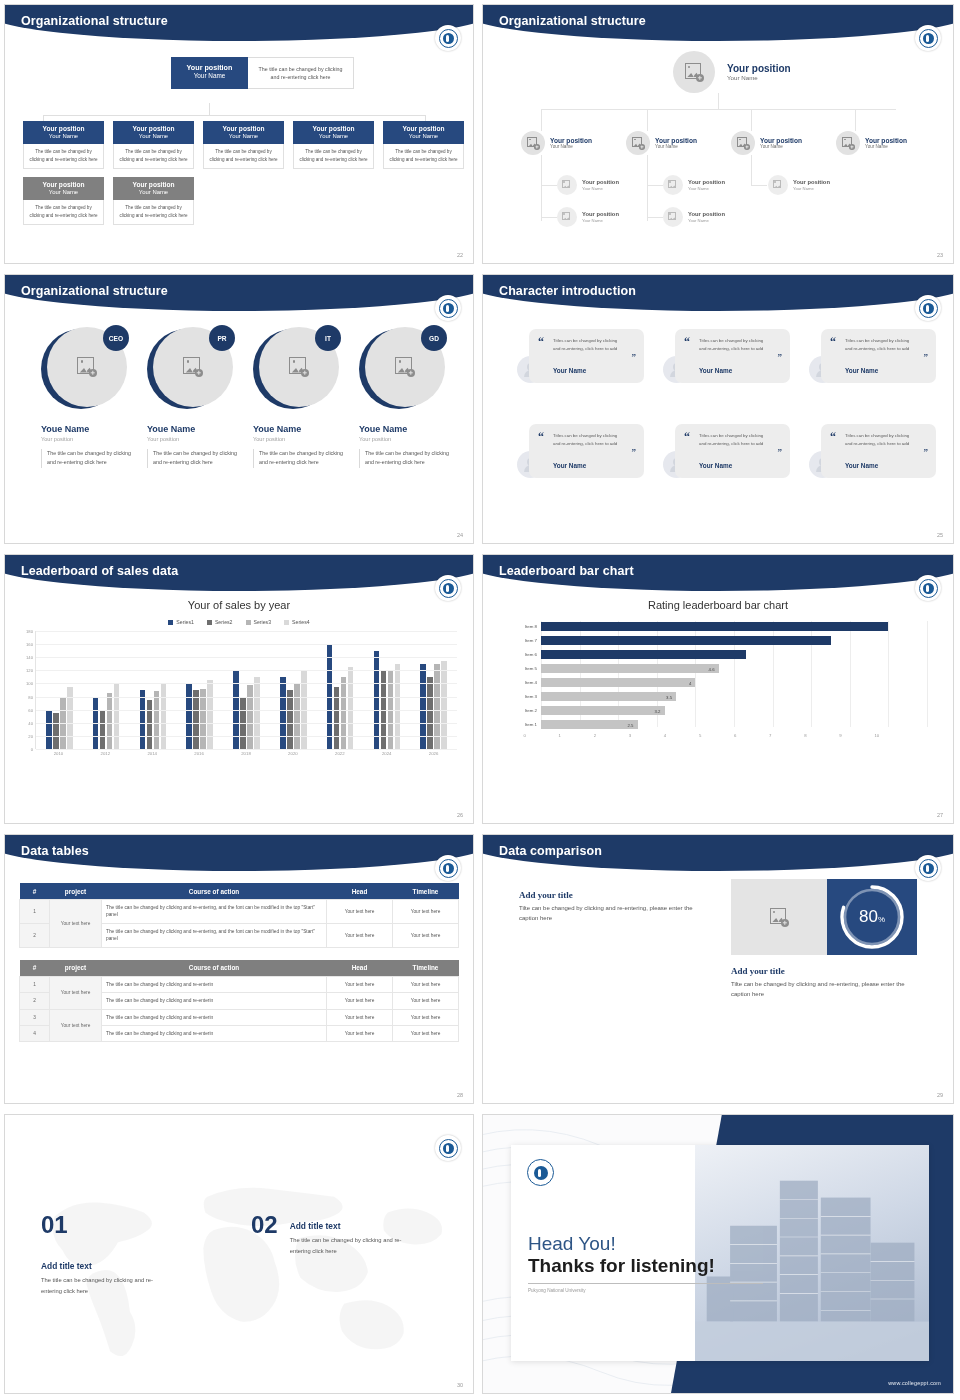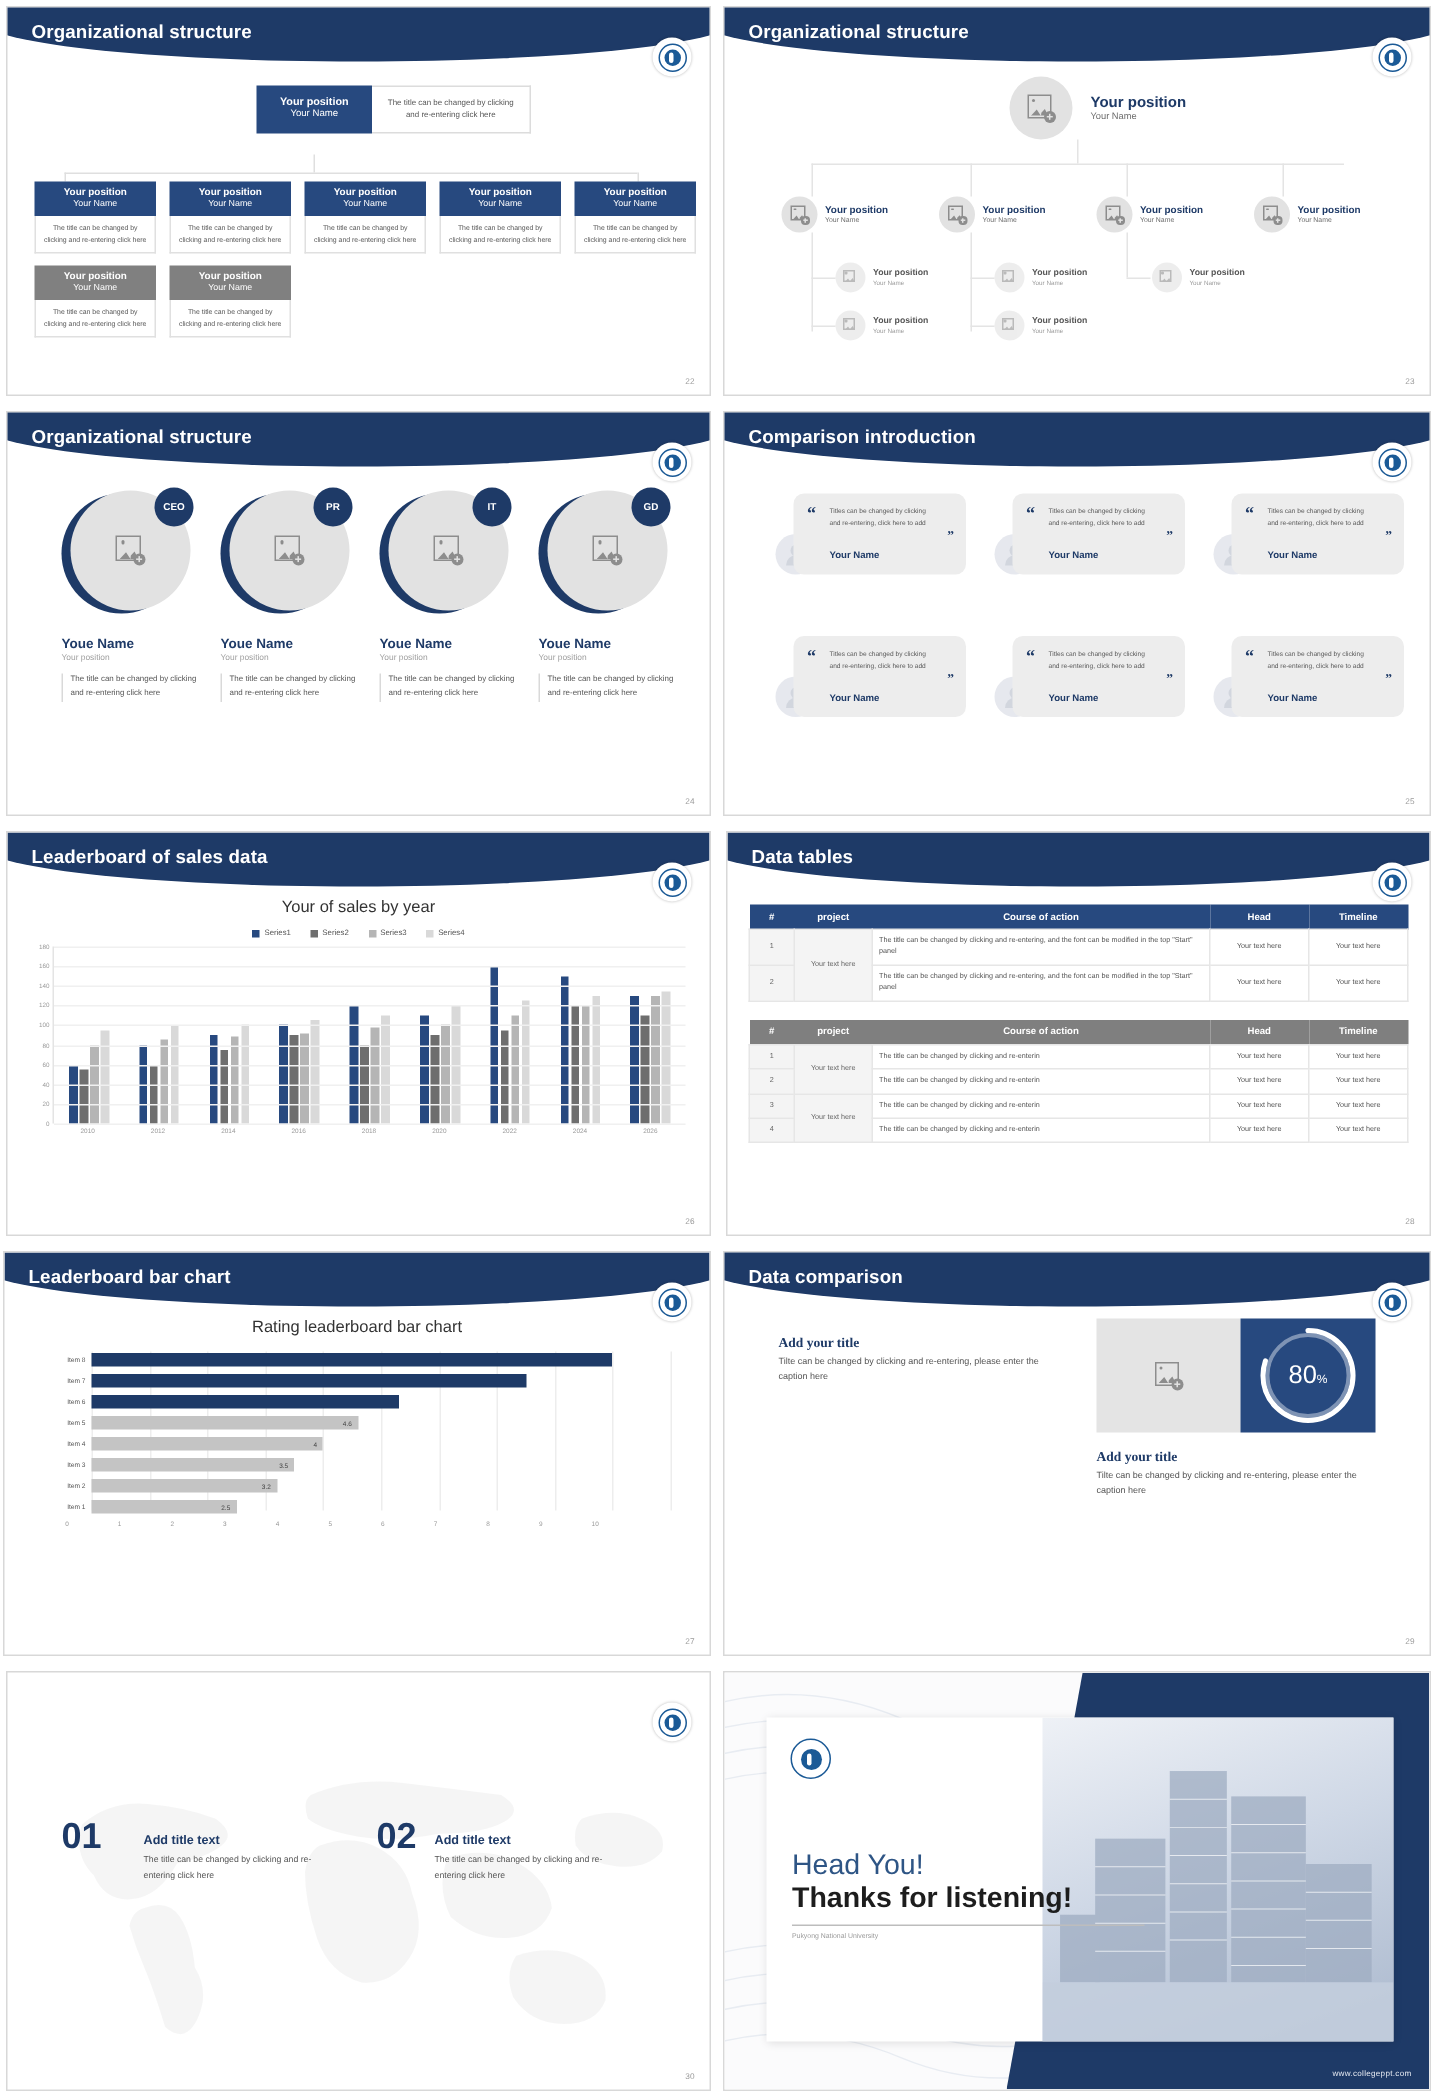--- a/index.html
+++ b/index.html
@@ -598,21 +598,21 @@
     </div>
 
     <div class="pgnum">24</div>
    </div>
   </div>
 
   <div class="cellwrap right">
    <div class="slide">
     <div class="hdr">
       <div class="band"></div>
-      <div class="ttl">Comparison introduction</div>
+      <div class="ttl">Character introduction</div>
     </div>
     <div class="logo-badge">
           <div class="ring">
             <div class="inner"></div>
           </div>
         </div>
 
     <div class="q-avatar" style="left:34px;top:81px;">
           <div class="col">
             <div class="head"></div>
@@ -814,20 +814,126 @@
             <div>2016</div>
             <div>2018</div>
             <div>2020</div>
             <div>2022</div>
             <div>2024</div>
             <div>2026</div>
           </div>
     </div>
 
     <div class="pgnum">26</div>
+   </div>
+  </div>
+
+  <div class="cellwrap right">
+   <div class="slide">
+    <div class="hdr">
+      <div class="band"></div>
+      <div class="ttl">Leaderboard bar chart</div>
+    </div>
+    <div class="logo-badge">
+          <div class="ring">
+            <div class="inner"></div>
+          </div>
+        </div>
+
+    <div class="chart-title" style="margin-top:44px;">Rating leaderboard bar chart</div>
+    <div class="lb">
+      <div class="lb-grid" id="lb-grid">
+            <i style="left: 0%;"></i>
+            <i style="left: 10%;"></i>
+            <i style="left: 20%;"></i>
+            <i style="left: 30%;"></i>
+            <i style="left: 40%;"></i>
+            <i style="left: 50%;"></i>
+            <i style="left: 60%;"></i>
+            <i style="left: 70%;"></i>
+            <i style="left: 80%;"></i>
+            <i style="left: 90%;"></i>
+            <i style="left: 100%;"></i>
+          </div>
+      <div id="lb-rows">
+            <div class="lb-row">
+              <div class="lb-lab">Item 8</div>
+              <div class="lb-track">
+                <div class="lb-bar" style="width: 90%; background: rgb(30, 58, 103);"></div>
+              </div>
+            </div>
+            <div class="lb-row">
+              <div class="lb-lab">Item 7</div>
+              <div class="lb-track">
+                <div class="lb-bar" style="width: 75%; background: rgb(30, 58, 103);"></div>
+              </div>
+            </div>
+            <div class="lb-row">
+              <div class="lb-lab">Item 6</div>
+              <div class="lb-track">
+                <div class="lb-bar" style="width: 53%; background: rgb(30, 58, 103);"></div>
+              </div>
+            </div>
+            <div class="lb-row">
+              <div class="lb-lab">Item 5</div>
+              <div class="lb-track">
+                <div class="lb-bar" style="width: 46%; background: rgb(196, 196, 196);">
+                  <div class="lb-val">4.6</div>
+                </div>
+              </div>
+            </div>
+            <div class="lb-row">
+              <div class="lb-lab">Item 4</div>
+              <div class="lb-track">
+                <div class="lb-bar" style="width: 40%; background: rgb(196, 196, 196);">
+                  <div class="lb-val">4</div>
+                </div>
+              </div>
+            </div>
+            <div class="lb-row">
+              <div class="lb-lab">Item 3</div>
+              <div class="lb-track">
+                <div class="lb-bar" style="width: 35%; background: rgb(196, 196, 196);">
+                  <div class="lb-val">3.5</div>
+                </div>
+              </div>
+            </div>
+            <div class="lb-row">
+              <div class="lb-lab">Item 2</div>
+              <div class="lb-track">
+                <div class="lb-bar" style="width: 32%; background: rgb(196, 196, 196);">
+                  <div class="lb-val">3.2</div>
+                </div>
+              </div>
+            </div>
+            <div class="lb-row">
+              <div class="lb-lab">Item 1</div>
+              <div class="lb-track">
+                <div class="lb-bar" style="width: 25%; background: rgb(196, 196, 196);">
+                  <div class="lb-val">2.5</div>
+                </div>
+              </div>
+            </div>
+          </div>
+      <div class="lb-ax" id="lb-ax">
+            <div>0</div>
+            <div>1</div>
+            <div>2</div>
+            <div>3</div>
+            <div>4</div>
+            <div>5</div>
+            <div>6</div>
+            <div>7</div>
+            <div>8</div>
+            <div>9</div>
+            <div>10</div>
+          </div>
+    </div>
+
+    <div class="pgnum">27</div>
    </div>
   </div>
 
   <div class="cellwrap">
    <div class="slide">
     <div class="hdr">
       <div class="band"></div>
       <div class="ttl">Data tables</div>
     </div>
     <div class="logo-badge">
@@ -904,126 +1010,20 @@
     </div>
 
     <div class="pgnum">28</div>
    </div>
   </div>
 
   <div class="cellwrap right">
    <div class="slide">
     <div class="hdr">
       <div class="band"></div>
-      <div class="ttl">Leaderboard bar chart</div>
-    </div>
-    <div class="logo-badge">
-          <div class="ring">
-            <div class="inner"></div>
-          </div>
-        </div>
-
-    <div class="chart-title" style="margin-top:44px;">Rating leaderboard bar chart</div>
-    <div class="lb">
-      <div class="lb-grid" id="lb-grid">
-            <i style="left: 0%;"></i>
-            <i style="left: 10%;"></i>
-            <i style="left: 20%;"></i>
-            <i style="left: 30%;"></i>
-            <i style="left: 40%;"></i>
-            <i style="left: 50%;"></i>
-            <i style="left: 60%;"></i>
-            <i style="left: 70%;"></i>
-            <i style="left: 80%;"></i>
-            <i style="left: 90%;"></i>
-            <i style="left: 100%;"></i>
-          </div>
-      <div id="lb-rows">
-            <div class="lb-row">
-              <div class="lb-lab">Item 8</div>
-              <div class="lb-track">
-                <div class="lb-bar" style="width: 90%; background: rgb(30, 58, 103);"></div>
-              </div>
-            </div>
-            <div class="lb-row">
-              <div class="lb-lab">Item 7</div>
-              <div class="lb-track">
-                <div class="lb-bar" style="width: 75%; background: rgb(30, 58, 103);"></div>
-              </div>
-            </div>
-            <div class="lb-row">
-              <div class="lb-lab">Item 6</div>
-              <div class="lb-track">
-                <div class="lb-bar" style="width: 53%; background: rgb(30, 58, 103);"></div>
-              </div>
-            </div>
-            <div class="lb-row">
-              <div class="lb-lab">Item 5</div>
-              <div class="lb-track">
-                <div class="lb-bar" style="width: 46%; background: rgb(196, 196, 196);">
-                  <div class="lb-val">4.6</div>
-                </div>
-              </div>
-            </div>
-            <div class="lb-row">
-              <div class="lb-lab">Item 4</div>
-              <div class="lb-track">
-                <div class="lb-bar" style="width: 40%; background: rgb(196, 196, 196);">
-                  <div class="lb-val">4</div>
-                </div>
-              </div>
-            </div>
-            <div class="lb-row">
-              <div class="lb-lab">Item 3</div>
-              <div class="lb-track">
-                <div class="lb-bar" style="width: 35%; background: rgb(196, 196, 196);">
-                  <div class="lb-val">3.5</div>
-                </div>
-              </div>
-            </div>
-            <div class="lb-row">
-              <div class="lb-lab">Item 2</div>
-              <div class="lb-track">
-                <div class="lb-bar" style="width: 32%; background: rgb(196, 196, 196);">
-                  <div class="lb-val">3.2</div>
-                </div>
-              </div>
-            </div>
-            <div class="lb-row">
-              <div class="lb-lab">Item 1</div>
-              <div class="lb-track">
-                <div class="lb-bar" style="width: 25%; background: rgb(196, 196, 196);">
-                  <div class="lb-val">2.5</div>
-                </div>
-              </div>
-            </div>
-          </div>
-      <div class="lb-ax" id="lb-ax">
-            <div>0</div>
-            <div>1</div>
-            <div>2</div>
-            <div>3</div>
-            <div>4</div>
-            <div>5</div>
-            <div>6</div>
-            <div>7</div>
-            <div>8</div>
-            <div>9</div>
-            <div>10</div>
-          </div>
-    </div>
-
-    <div class="pgnum">27</div>
-   </div>
-  </div>
-
-  <div class="cellwrap right">
-   <div class="slide">
-    <div class="hdr">
-      <div class="band"></div>
       <div class="ttl">Data comparison</div>
     </div>
     <div class="logo-badge">
           <div class="ring">
             <div class="inner"></div>
           </div>
         </div>
 
     <div class="dc-card" style="left:36px;">
       <div class="dc-t">Add your title</div>
@@ -1070,21 +1070,21 @@
           <path d="M390 58 q22-8 40 0 t14 22 q-10 12-30 10 t-28-14 q-2-12 4-18z"></path>
         </g>
       </svg>
     </div>
     <div class="logo-badge">
           <div class="ring">
             <div class="inner"></div>
           </div>
         </div>
 
-    <div style="position:absolute;left:36px;top:98px;display:flex;gap:28px;align-items:flex-start;">
+    <div style="position:absolute;left:36px;top:98px;display:flex;gap:16px;align-items:flex-start;flex-direction:column;">
       <div class="num01">01</div>
       <div style="padding-top:8px;">
         <div class="addt">Add title text</div>
         <div class="addd">The title can be changed by clicking and re-entering click here</div>
       </div>
     </div>
     <div style="position:absolute;left:246px;top:98px;display:flex;gap:12px;align-items:flex-start;">
       <div class="num01">02</div>
       <div style="padding-top:8px;">
         <div class="addt">Add title text</div>

